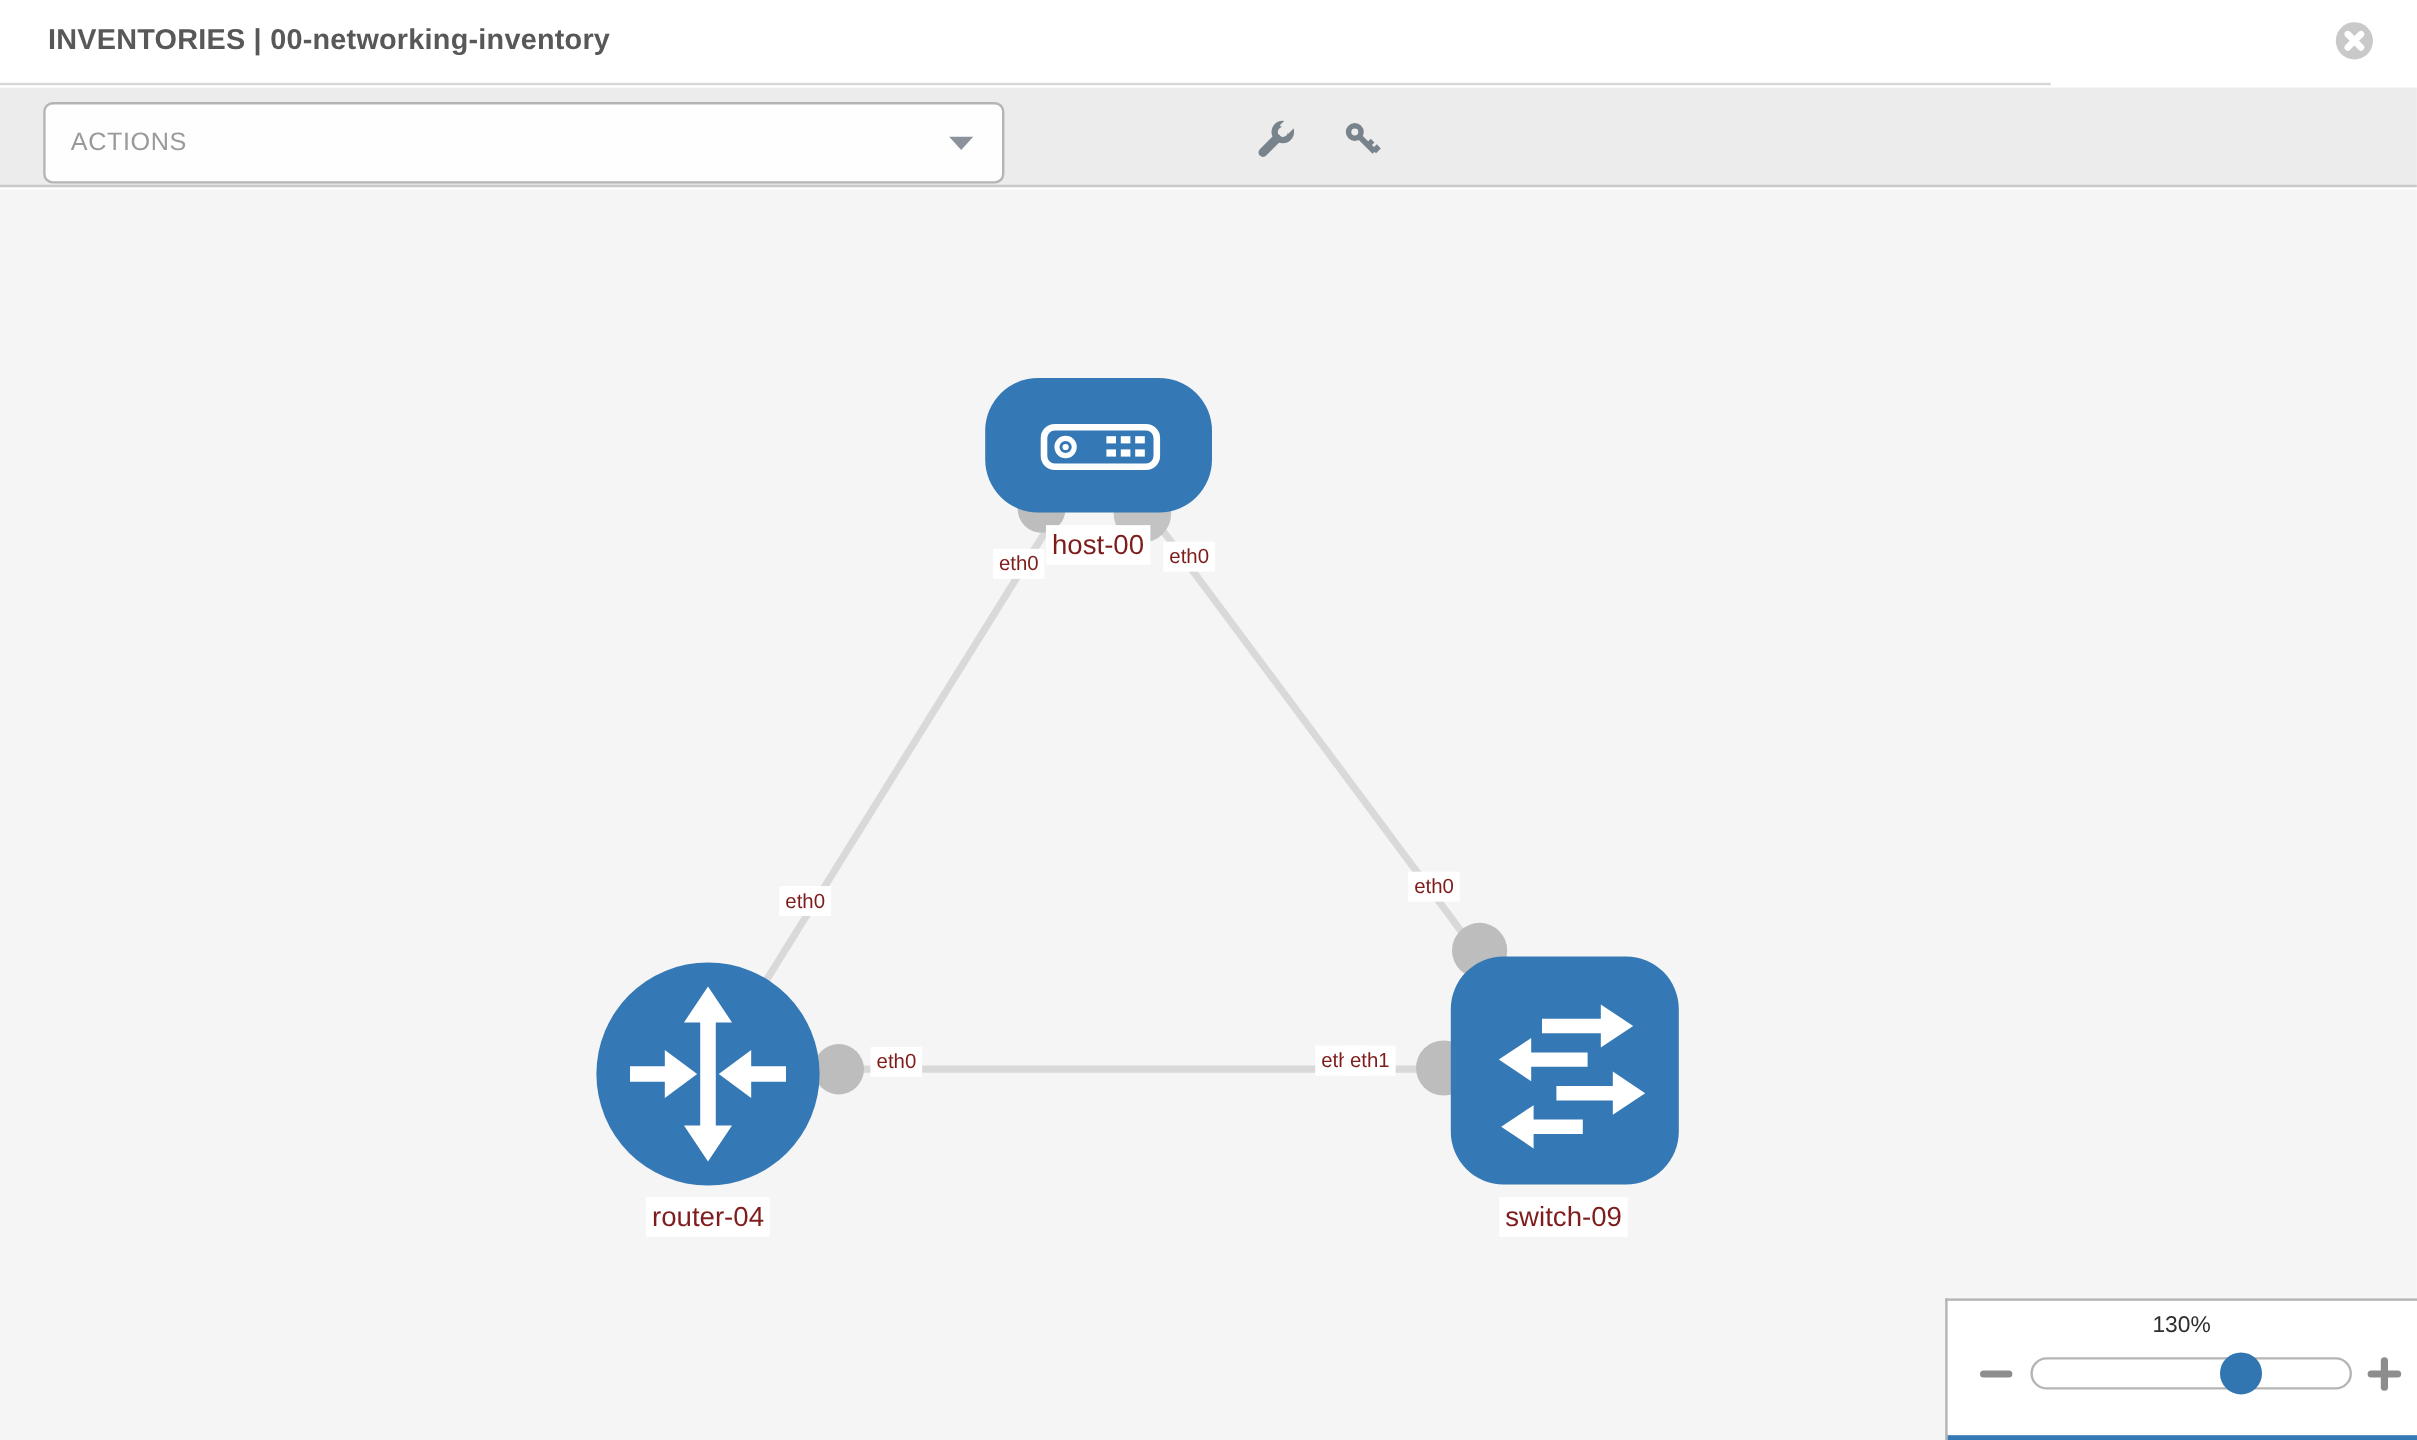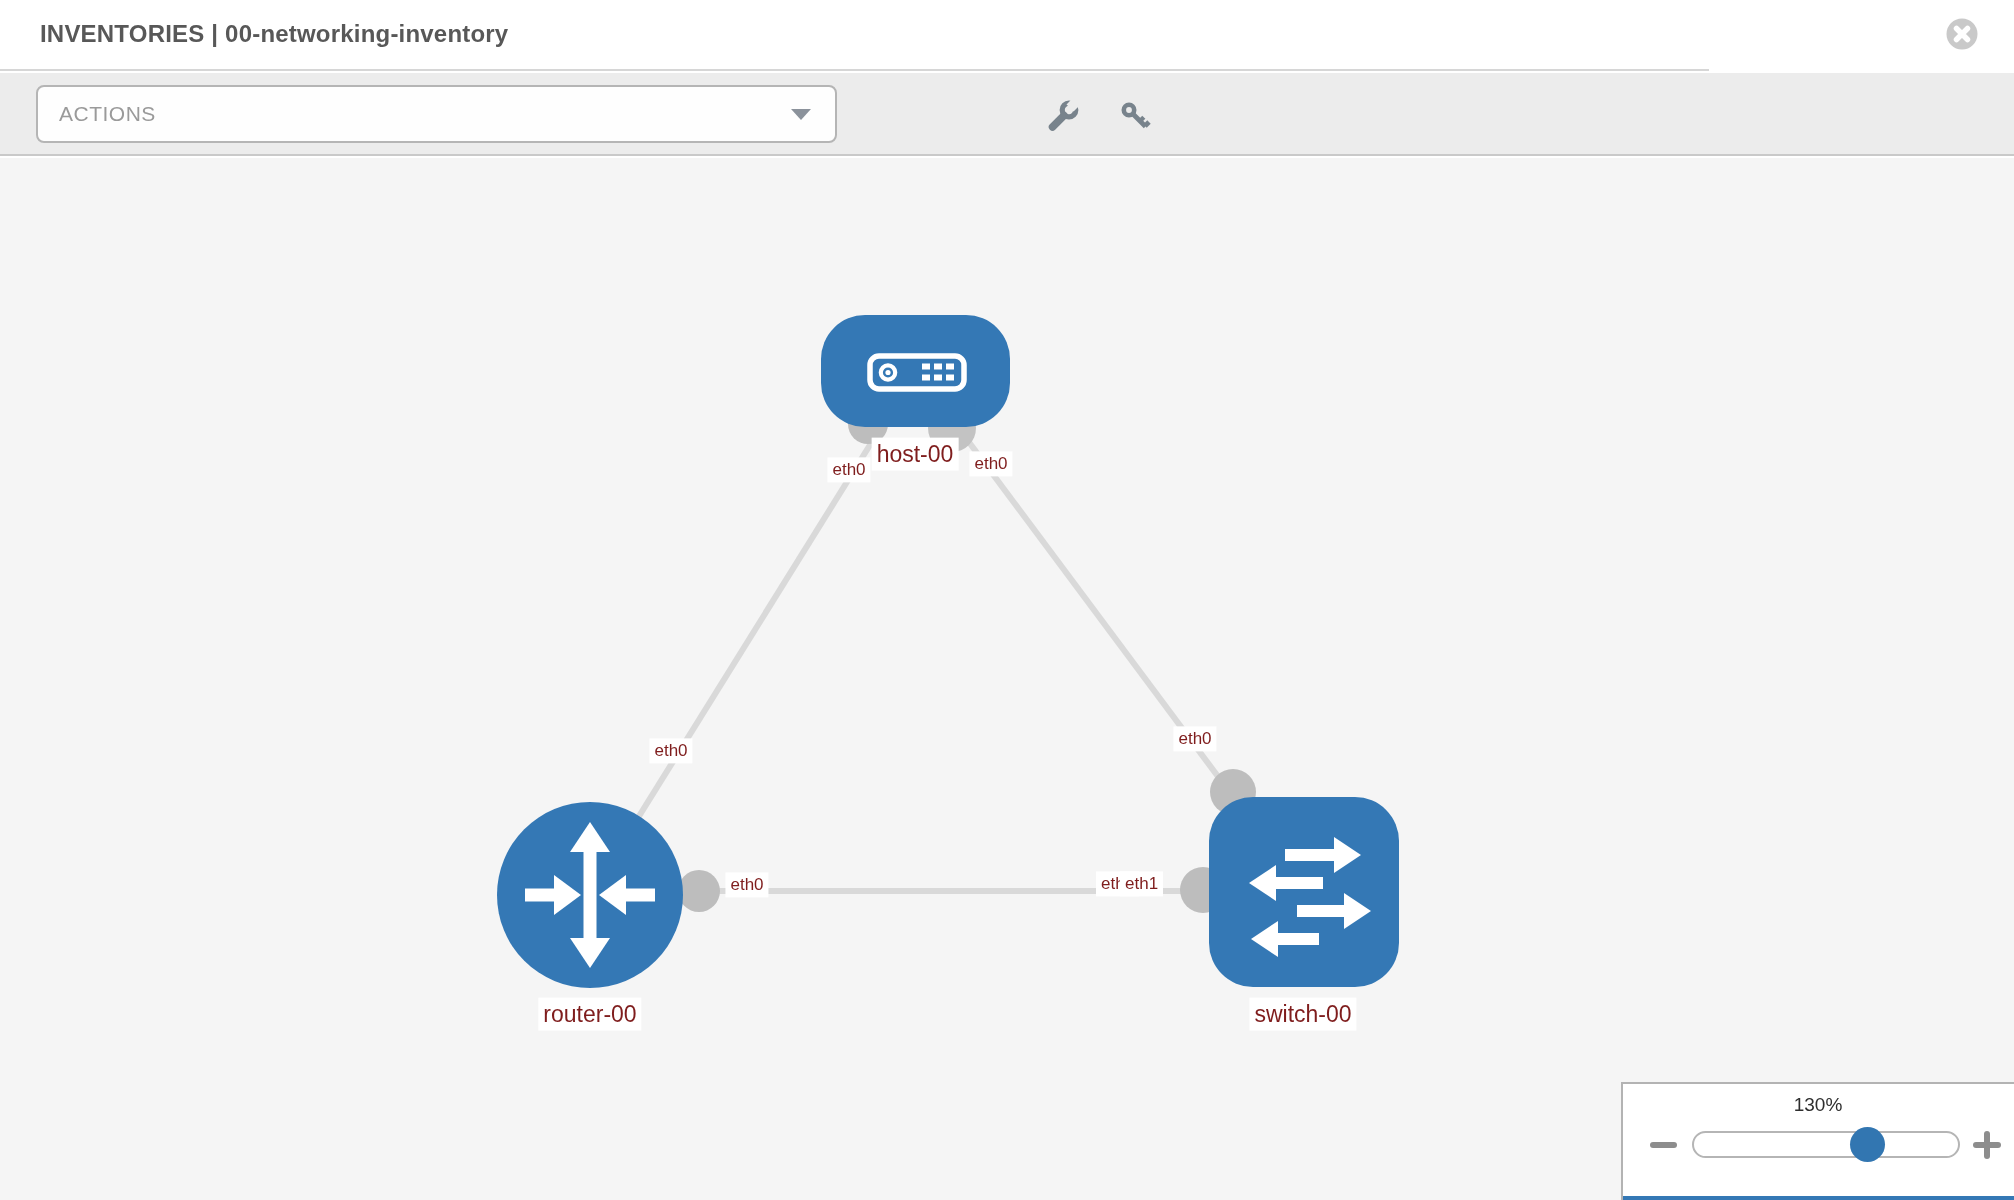--- a/index.html
+++ b/index.html
@@ -10,21 +10,21 @@
   .header { position:absolute; left:0; top:0; width:1709px; height:71px;
     background:#fff; border-bottom:2px solid #d6d6d6; }
   .page-title { position:absolute; left:40px; top:20px; font-size:24px;
     font-weight:bold; color:#585858; letter-spacing:.2px; }
   .close-btn { position:absolute; left:1945px; top:17px; width:34px; height:34px;
     border:none; background:transparent; cursor:pointer; padding:0; }
 
   
   .toolbar { position:absolute; left:0; top:73px; width:2014px; height:83px;
     background:#ececec; border-bottom:2px solid #c9c9c9; }
-  .select-box { position:absolute; top:12px; height:58px; background:#fefefe;
+  .select-box { position:absolute; top:12px; height:68px; background:#fefefe;
     border:2px solid #b5b5b5; border-radius:8px; display:flex; align-items:center;
     padding:0 26px 0 21px; cursor:pointer; }
   .select-box .lbl { font-size:21px; color:#9a9a9a; letter-spacing:.5px; }
   .caret { position:absolute; right:24px; top:50%; margin-top:-5px; width:0; height:0;
     border-left:10px solid transparent; border-right:10px solid transparent;
     border-top:11px solid #8b929b; }
   .actions-box { left:36px; width:801px; }
   .search-box  { left:1182px; width:796px; }
   .tool-icon { position:absolute; top:27px; width:32px; height:32px; cursor:pointer; }
   .wrench-pos { left:1047px; }
@@ -149,22 +149,22 @@
       <line x1="114" y1="86" x2="64" y2="86" stroke="#fff" stroke-width="12"></line>
       <polygon points="40,86 67,68 67,104" fill="#fff"></polygon>
       <line x1="88" y1="114" x2="138" y2="114" stroke="#fff" stroke-width="12"></line>
       <polygon points="162,114 135,96 135,132" fill="#fff"></polygon>
       <line x1="110" y1="142" x2="66" y2="142" stroke="#fff" stroke-width="12"></line>
       <polygon points="42,142 69,124 69,160" fill="#fff"></polygon>
     </svg>
   </div>
 
   <div class="tag tag-node" style="left:915px; top:296px;">host-00</div>
-  <div class="tag tag-node" style="left:590px; top:856px;">router-00</div>
-  <div class="tag tag-node" style="left:1303px; top:856px;">switch-00</div>
+  <div class="tag tag-node" style="left:590px; top:856px;">router-04</div>
+  <div class="tag tag-node" style="left:1303px; top:856px;">switch-09</div>
 
   <div class="tag tag-if" style="left:849px; top:312px;">eth0</div>
   <div class="tag tag-if" style="left:991px; top:306px;">eth0</div>
   <div class="tag tag-if" style="left:671px; top:593px;">eth0</div>
   <div class="tag tag-if" style="left:1195px; top:581px;">eth0</div>
   <div class="tag tag-if" style="left:747px; top:727px;">eth0</div>
 
   <div class="tag tag-if-edge" style="left:1096px; top:726px;">eth0</div>
   <div class="tag tag-if-edge" style="left:1120px; top:726px;text-align:right;">eth1</div>
 

